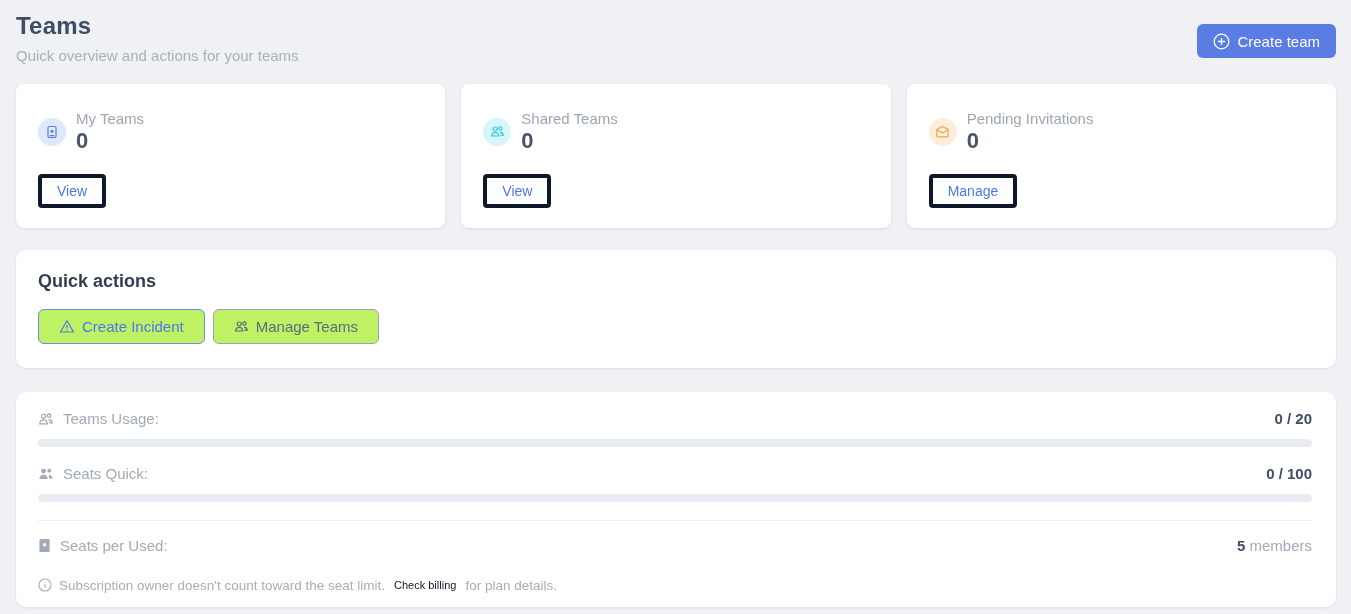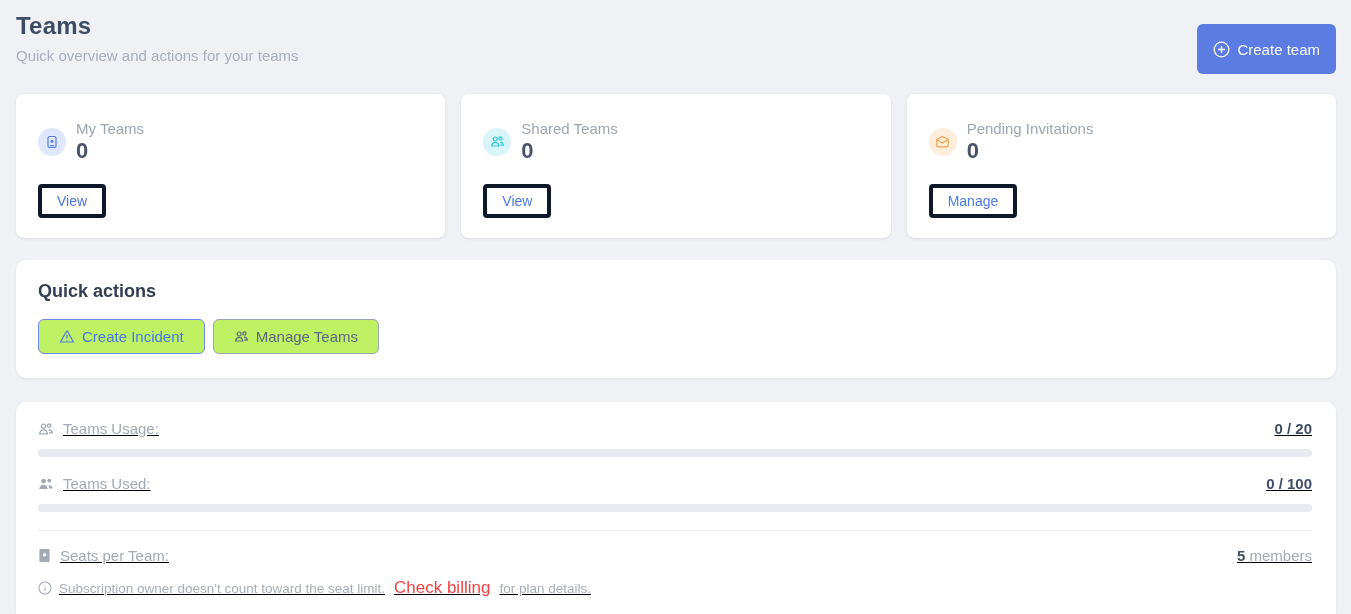--- a/index.html
+++ b/index.html
@@ -13,21 +13,21 @@
 
   
   .header { display: flex; justify-content: space-between; align-items: flex-start; margin-bottom: 20px; gap: 20px; }
   .page-title { font-size: 24px; font-weight: 700; color: #3e4d63; letter-spacing: .2px; }
   .page-subtitle { font-size: 15px; color: #a9b0bb; margin-top: 7px; }
   .btn-primary {
     margin-top: 12px;
     display: inline-flex; align-items: center; gap: 7px;
     background: #5b7ce2; color: #fdfdfe;
     border: none; border-radius: 6px;
-    height: 50px; padding: 0 16px;
+    height: 34px; padding: 0 16px;
     font-size: 15px; font-family: inherit; cursor: pointer;
   }
 
   
   .cards { display: flex; gap: 16px; margin-bottom: 22px; }
   .card {
     flex: 1; background: #ffffff; border-radius: 8px;
     box-shadow: 0 1px 3px rgba(30,40,60,.10);
     height: 144px; padding: 26px 22px 20px 22px;
     display: flex; flex-direction: column; justify-content: space-between;
@@ -59,36 +59,36 @@
   .qa-btn {
     display: inline-flex; align-items: center; gap: 7px;
     background: #bef264; border-radius: 6px;
     font-size: 15px; font-family: inherit;
     height: 35px; padding: 0 20px; cursor: pointer;
   }
   .qa-blue { color: #4a78e8; border: 1px solid #6b8ceb; }
   .qa-gray { color: #5c6a80; border: 1px solid #9aa3b0; }
 
   
-  .usage { padding: 18px 24px 24px 22px; text-decoration: underline; }
+  .usage { padding: 18px 24px 4px 22px; }
   .usage-row { display: flex; justify-content: space-between; align-items: center; }
   .usage-left { display: flex; align-items: center; gap: 9px; }
   .usage-label { font-size: 15px; color: #a2aab6; }
   .usage-value { font-size: 15px; font-weight: 700; color: #3f4d66; }
   .progress-track {
     height: 8px; background: #e8ebef; border-radius: 4px;
     margin: 12px 0 18px 0; overflow: hidden;
   }
   .progress-fill { height: 100%; background: #5b7ce2; border-radius: 4px; }
   .usage-divider { border: none; border-top: 1px solid #eceef1; margin: 2px 0 16px 0; }
   .seat-value-wrap { font-size: 15px; color: #a2aab6; }
   .seat-value { font-weight: 700; color: #3f4d66; }
   .note-row { display: flex; align-items: center; gap: 7px; margin-top: 13px; }
   .note-text { font-size: 13.5px; color: #a7aeb9; }
-  .note-link { font-size: 17px; color: #ef4444; cursor: pointer; text-decoration: none; margin: 1px 2px; }
+  .note-link { font-size: 11px; color: #0f172a; cursor: pointer; text-decoration: none; margin: 12px 2px; }
 
   svg { display: block; }
 </style>
 </head>
 <body>
 
 <div class="page">
 
   <div class="header">
     <div>
@@ -211,38 +211,38 @@
     <div class="usage-row">
       <div class="usage-left">
         <span>
           <svg width="16" height="14" viewBox="0 0 15 13" fill="#a2aab6">
             <circle cx="5.2" cy="3.8" r="2.3"></circle>
             <circle cx="10.6" cy="3.4" r="1.8"></circle>
             <path d="M1.2 11.2c.4-2.7 2-4 4-4s3.6 1.3 4 4z"></path>
             <path d="M10.2 7.4c1.9 0 3.2 1.1 3.6 3.4h-3.4z"></path>
           </svg>
         </span>
-        <span class="usage-label">Teams Used:</span>
+        <span class="usage-label">Seats Quick:</span>
       </div>
       <span class="usage-value">0 / 100</span>
     </div>
     <div class="progress-track">
       <div class="progress-fill" style="width:0%"></div>
     </div>
 
     <hr class="usage-divider">
 
     <div class="usage-row">
       <div class="usage-left">
         <span>
           <svg width="13" height="15" viewBox="0 0 13 15" fill="#a2aab6">
             <path d="M2.6 1h7.8a1.2 1.2 0 0 1 1.2 1.2v10.6a1.2 1.2 0 0 1-1.2 1.2H2.6a1.2 1.2 0 0 1-1.2-1.2V2.2A1.2 1.2 0 0 1 2.6 1zm3.9 4a1.7 1.7 0 1 0 0 3.4A1.7 1.7 0 0 0 6.5 5z" fill-rule="evenodd"></path>
           </svg>
         </span>
-        <span class="usage-label">Seats per Team:</span>
+        <span class="usage-label">Seats per Used:</span>
       </div>
       <span class="seat-value-wrap"><span class="seat-value">5</span> <span>members</span></span>
     </div>
 
     <div class="note-row">
       <span>
         <svg width="14" height="14" viewBox="0 0 14 14" fill="none" stroke="#a7aeb9" stroke-width="1.1">
           <circle cx="7" cy="7" r="6"></circle>
           <path d="M7 6.2v3.6"></path>
             <circle cx="7" cy="4.2" r=".55" fill="#a7aeb9" stroke="none"></circle>

